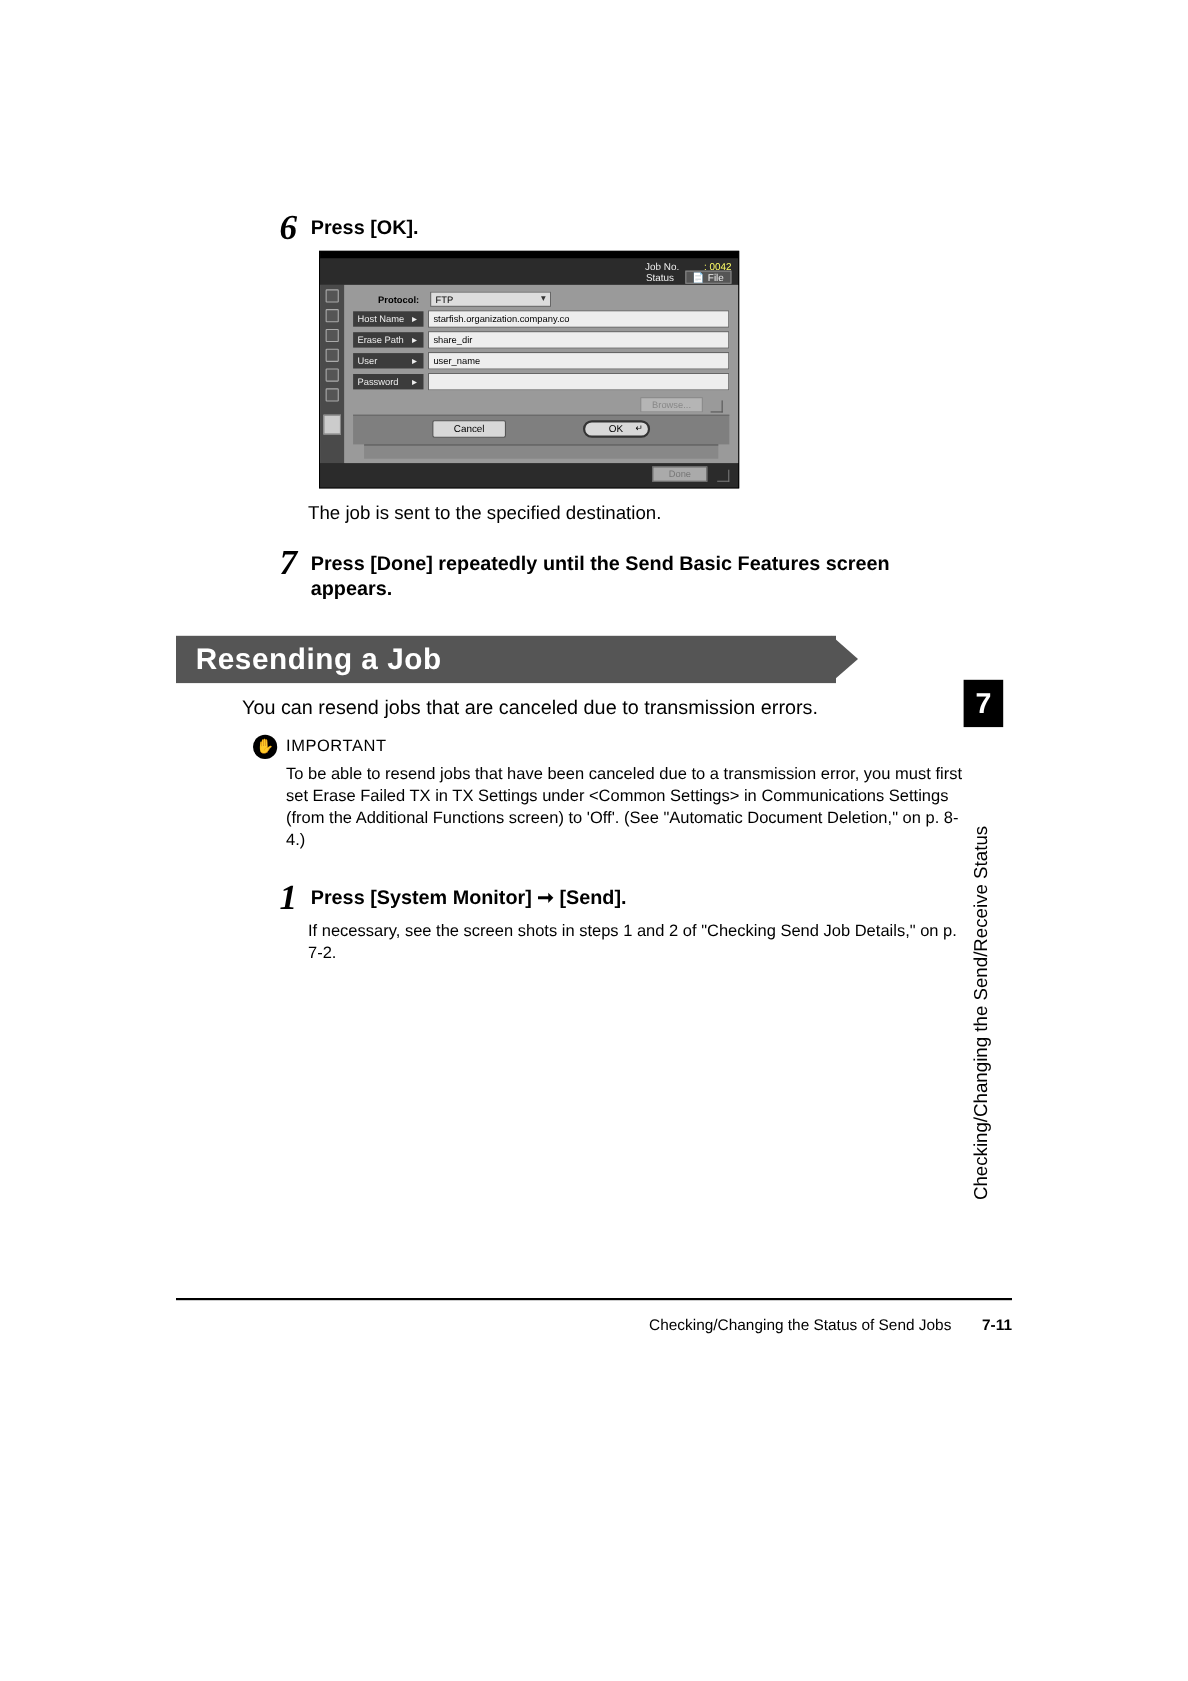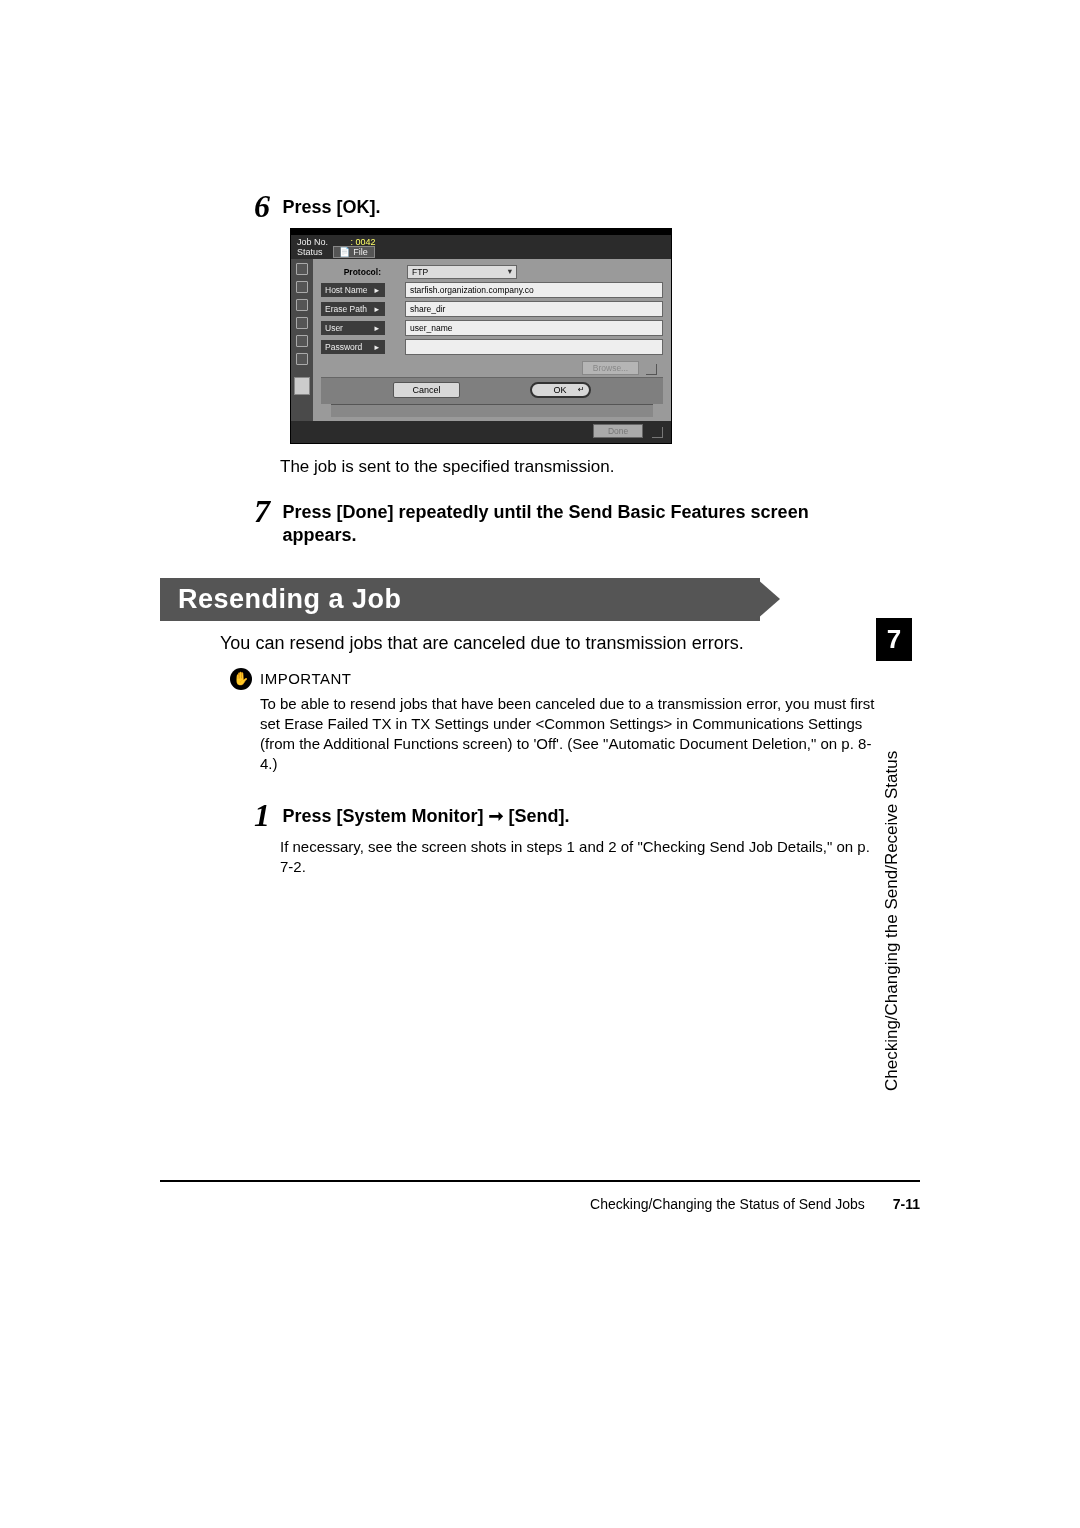--- a/index.html
+++ b/index.html
@@ -25,28 +25,28 @@
   .sidetab .vtext{writing-mode:vertical-rl;transform:rotate(180deg);font-size:17px;padding:40px 6px 10px 6px;text-align:left;height:420px;}
 
   
   .hr{position:absolute;left:160px;top:1180px;width:760px;border-top:2px solid #000;}
   .footer{position:absolute;left:160px;top:1196px;width:760px;font-size:14px;text-align:right;}
   .footer .pnum{font-weight:bold;margin-left:24px;}
 
   
   .shot{margin:6px 0 12px 60px;width:380px;border:1px solid #000;background:#303030;font-size:10px;color:#000;}
   .shot-top{height:6px;background:#000;}
-  .shot-hdr{background:#2b2b2b;color:#eee;padding:2px 6px;font-size:9px;}
+  .shot-hdr{background:#2b2b2b;color:#eee;padding:2px 6px;font-size:9px;text-align:right;}
   .shot-hdr b{color:#ff6;font-weight:normal;}
   .shot-body{display:flex;background:#888;}
   .shot-left{width:22px;background:#4a4a4a;display:flex;flex-direction:column;align-items:center;padding-top:4px;gap:6px;}
   .shot-left .dot{width:10px;height:10px;border:1px solid #aaa;border-radius:1px;background:#555;}
   .shot-left .tab{width:14px;height:16px;background:#ccc;border:1px solid #888;margin-top:6px;}
   .shot-main{flex:1;background:#9a9a9a;padding:6px 8px 4px 8px;}
-  .shot-row{display:flex;align-items:center;margin-bottom:3px;gap:20px;}
+  .shot-row{display:flex;align-items:center;margin-bottom:3px;gap:4px;}
   .shot-row .lbl{background:#3c3c3c;color:#eee;font-size:8.5px;padding:2px 4px;width:56px;display:flex;align-items:center;justify-content:space-between;}
   .shot-row .lbl.mini{width:auto;background:transparent;color:#000;font-weight:bold;justify-content:flex-end;padding-right:6px;}
   .shot-row .fld{background:#eee;border:1px solid #666;font-size:8.5px;padding:1px 4px;flex:1;height:12px;line-height:12px;}
   .shot-row .sel{background:#ddd;border:1px solid #666;font-size:8.5px;padding:1px 4px;width:100px;position:relative;}
   .shot-row .sel::after{content:"▾";position:absolute;right:4px;top:0;color:#333;}
   .shot-row .arrow{color:#eee;font-size:9px;padding:0 2px;}
   .shot-browse{text-align:right;padding:3px 6px 2px 0;}
   .shot-browse .btn-disabled{display:inline-block;background:#b5b5b5;color:#888;border:1px solid #888;font-size:8.5px;padding:1px 10px;}
   .shot-browse .corner{display:inline-block;vertical-align:bottom;width:10px;height:10px;border-right:1px solid #555;border-bottom:1px solid #555;margin-left:4px;}
   .shot-btnrow{display:flex;justify-content:center;gap:70px;padding:4px 0 6px 0;background:#7f7f7f;border-top:1px solid #666;}
@@ -133,21 +133,21 @@
           </div>
           <div class="shot-scroll"></div>
         </div>
       </div>
       <div class="shot-footer">
         <span class="done">Done</span>
         <span class="fcorner"></span>
       </div>
     </div>
 
-    <div class="bodytxt">The job is sent to the specified transmission.</div>
+    <div class="bodytxt">The job is sent to the specified destination.</div>
 
     <div class="stepline">
       <span class="bignum">7</span>
       <span class="steptxt">Press [Done] repeatedly until the Send Basic Features screen appears.</span>
     </div>
 
     <div class="heading-bar">
       <span class="bar">Resending a Job</span><span class="tri"></span>
     </div>
 

